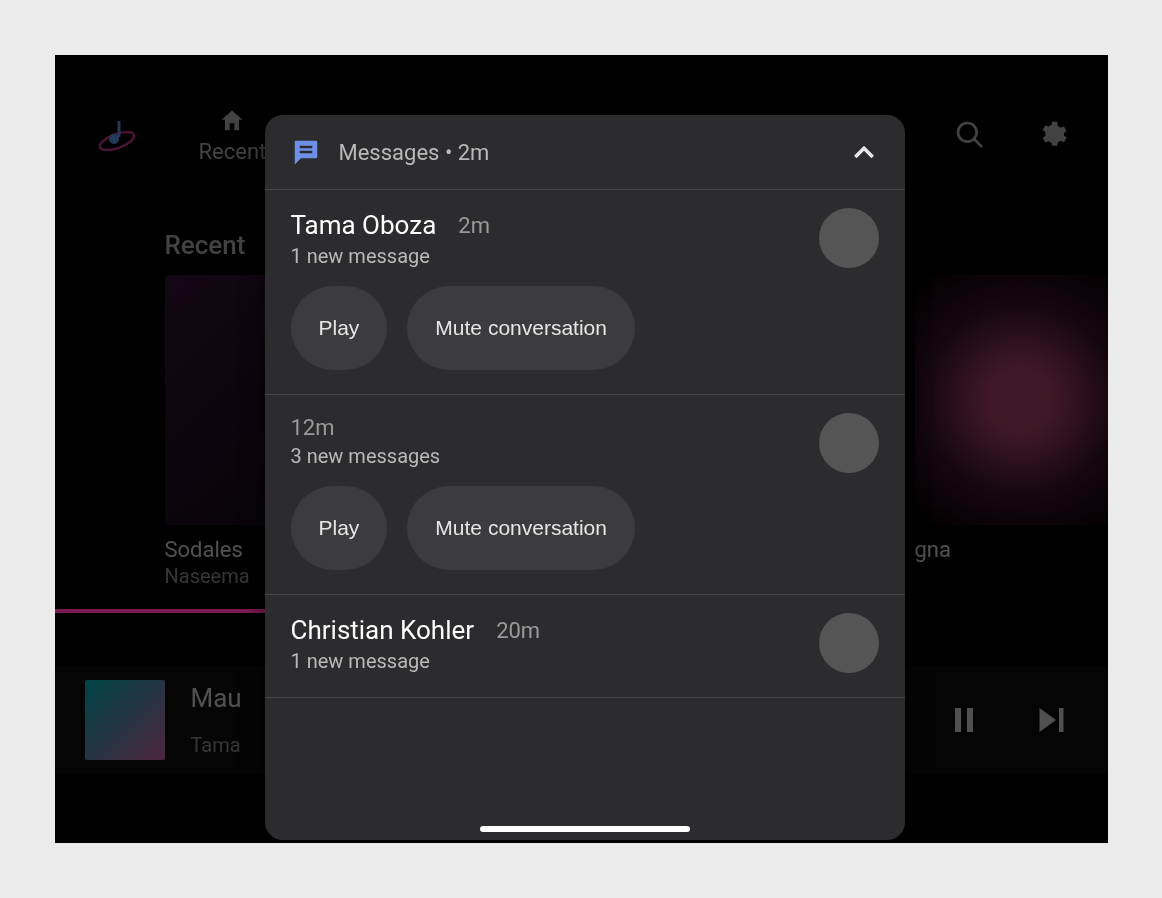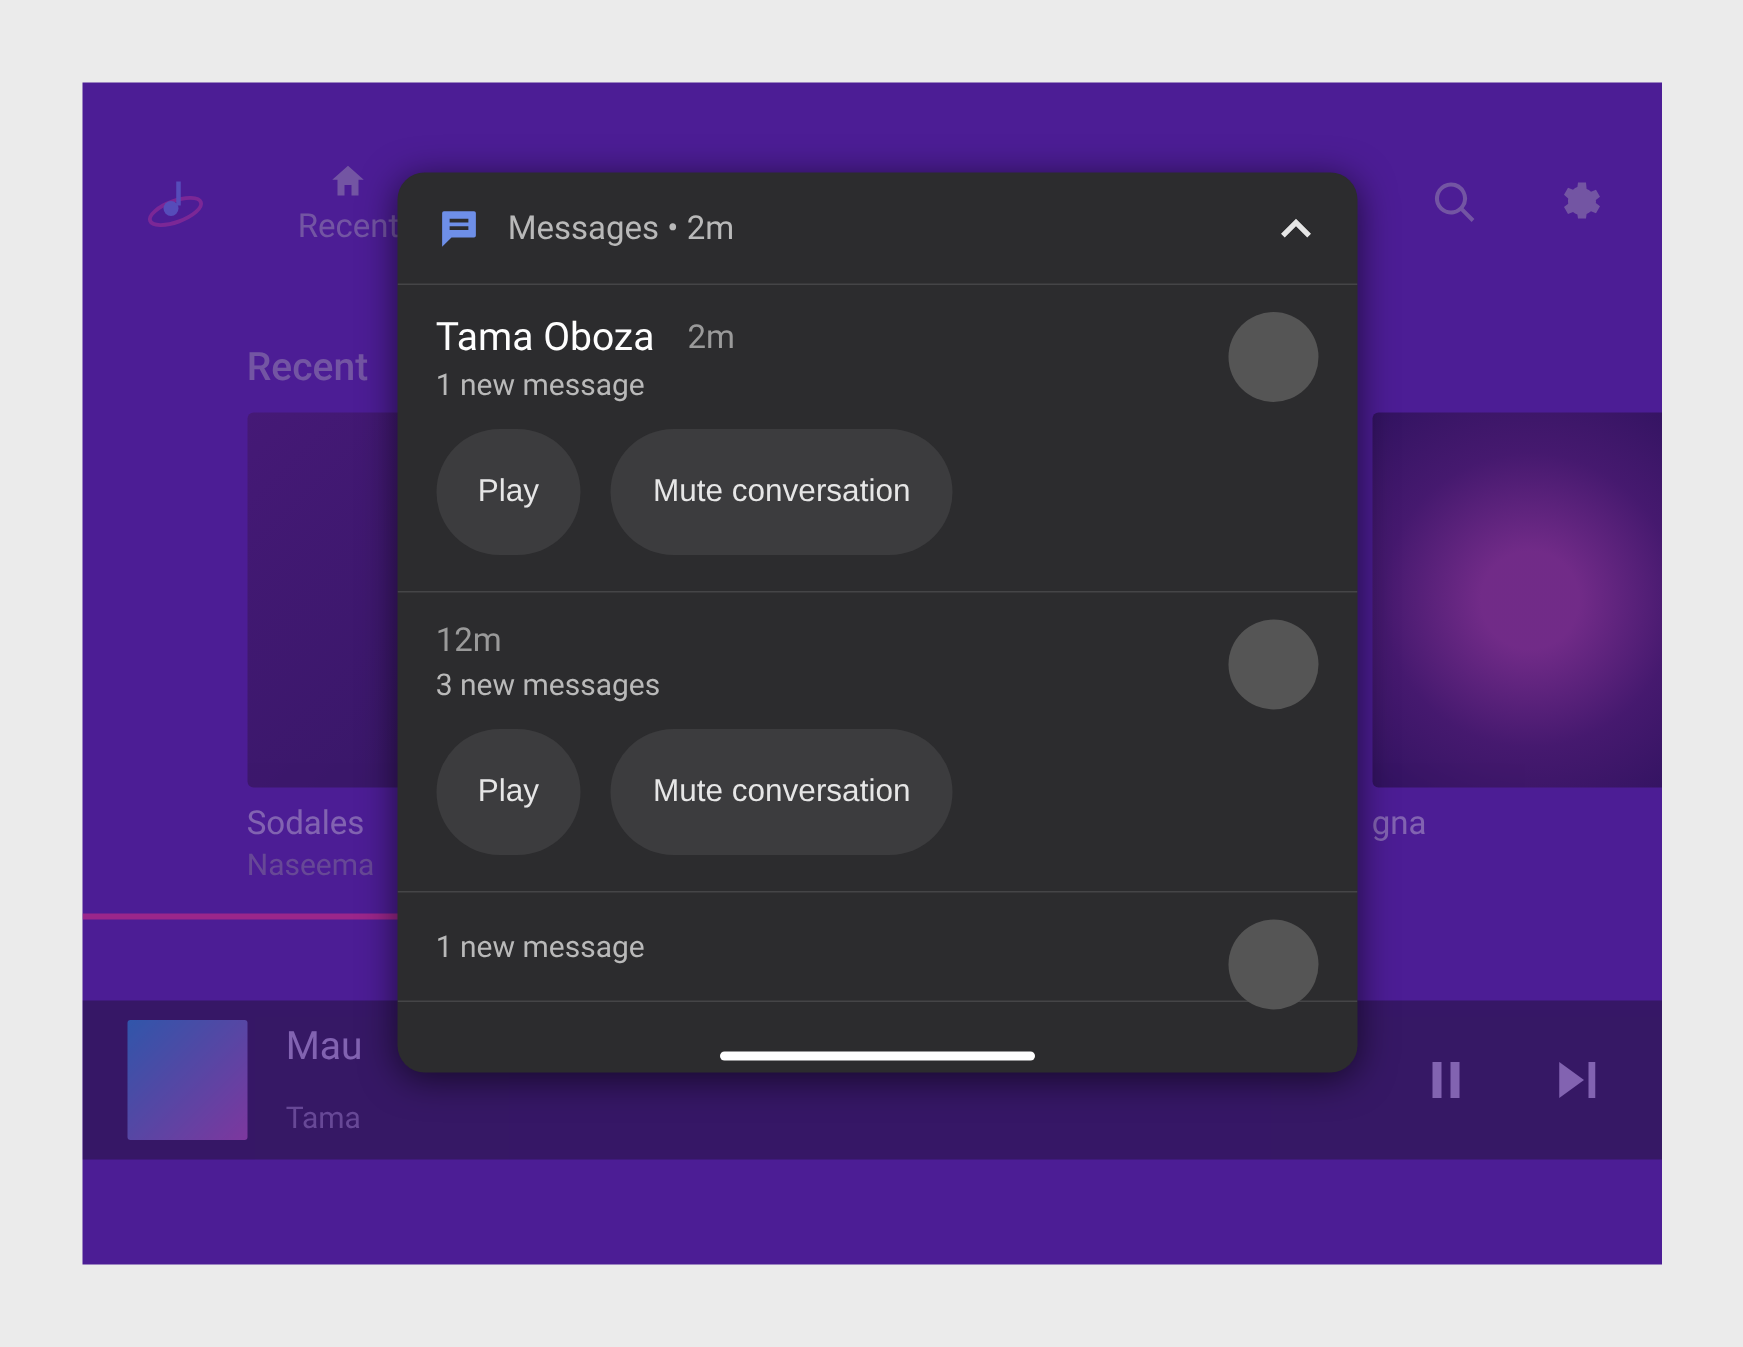--- a/index.html
+++ b/index.html
@@ -9,21 +9,21 @@
     background: #ebebeb;
     font-family: -apple-system, BlinkMacSystemFont, "Segoe UI", Roboto, sans-serif;
     display: flex;
     align-items: center;
     justify-content: center;
     overflow: hidden;
   }
   .frame {
     width: 1053px;
     height: 788px;
-    background: #4c1d95;
+    background: #000000;
     position: relative;
     overflow: hidden;
   }
 
   
   .topbar {
     position: absolute;
     top: 40px;
     left: 0;
     right: 0;
@@ -130,21 +130,21 @@
     align-items:center;
   }
   .np-controls svg { width:36px; height:36px; fill:#e6e6e6; }
 
   
   .panel {
     position: absolute;
     top: 60px;
     left: 210px;
     width: 640px;
-    height: 600px;
+    height: 725px;
     background: #2c2c2e;
     border-radius: 18px;
     overflow: hidden;
     color: #e6e6e6;
     box-shadow: 0 4px 24px rgba(0,0,0,0.6);
   }
   .panel-header {
     display: flex;
     align-items: center;
     padding: 22px 26px;
@@ -340,20 +340,24 @@
       </div>
       <div class="sub">3 new messages</div>
       <div class="avatar av2"></div>
       <div class="actions">
         <button class="pill">Play</button>
         <button class="pill">Mute conversation</button>
       </div>
     </div>
 
     <div class="msg">
+      <div class="row1">
+        <span class="name">Christian Kohler</span>
+        <span class="time">20m</span>
+      </div>
       <div class="sub">1 new message</div>
       <div class="avatar av3"></div>
     </div>
 
     <div class="homebar"></div>
   </div>
 
 </div>
 
 </body></html>

